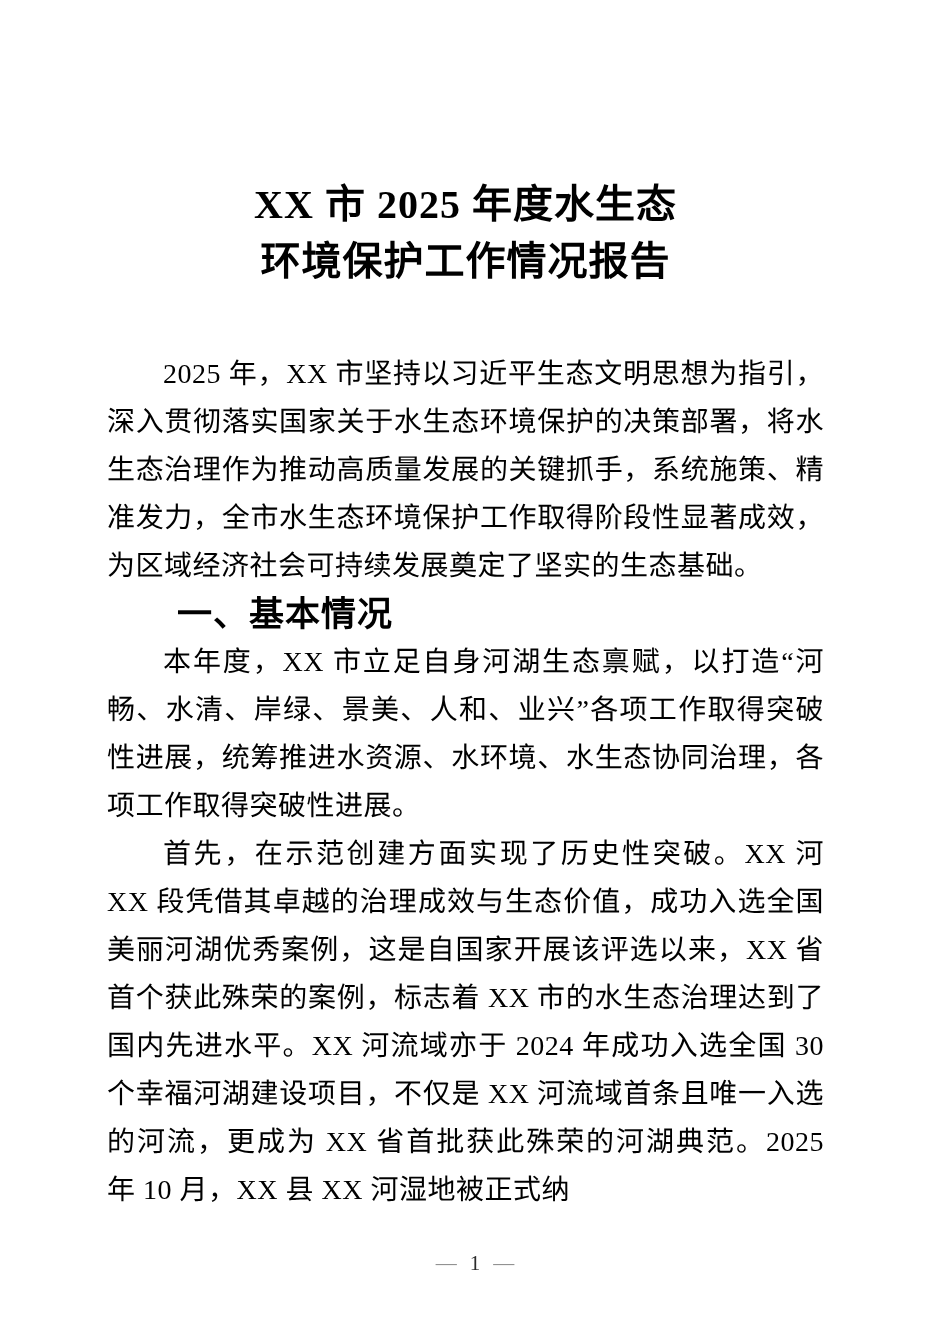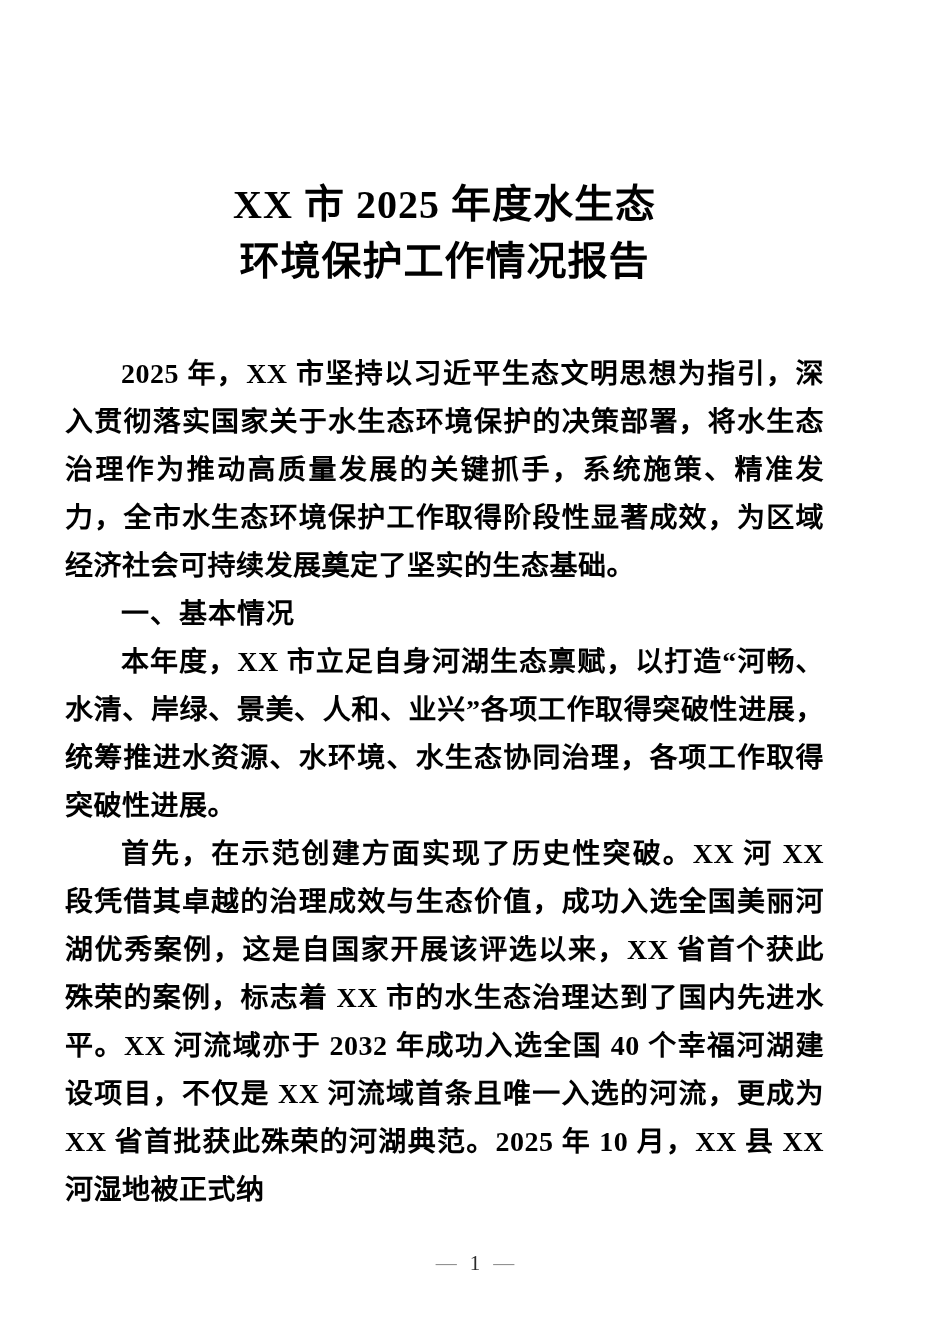--- a/index.html
+++ b/index.html
@@ -7,45 +7,44 @@
     padding: 0;
     background: #ffffff;
   }
   .page {
     position: relative;
     width: 950px;
     height: 1344px;
     background: #ffffff;
     color: #000000;
     box-sizing: border-box;
-    padding: 176px 126px 0 65px;
+    padding: 176px 126px 0 107px;
     overflow: hidden;
     font-family: "Liberation Serif", "DejaVu Serif", serif;
   }
   .doc-title {
     margin: 0 0 60px 0;
     font-size: 40px;
     line-height: 57px;
     font-weight: bold;
     text-align: center;
     text-wrap: balance;
     letter-spacing: 1px;
   }
   .para {
     margin: 0;
     font-size: 28px;
     line-height: 48px;
     text-align: justify;
     text-indent: 2em;
     letter-spacing: 0.5px;
-    font-weight: bold;
   }
   .section-heading {
     margin: 0;
-    font-size: 28px;
+    font-size: 35px;
     line-height: 48px;
     font-weight: bold;
     text-indent: 2em;
     font-family: "Liberation Sans", "DejaVu Sans", sans-serif;
     letter-spacing: 1px;
   }
   .page-footer {
     position: absolute;
     left: 0;
     bottom: 70px;
@@ -68,19 +67,19 @@
 <div class="page">
 
   <h1 class="doc-title">XX 市 2025 年度水生态环境保护工作情况报告</h1>
 
   <p class="para">2025 年，XX 市坚持以习近平生态文明思想为指引，深入贯彻落实国家关于水生态环境保护的决策部署，将水生态治理作为推动高质量发展的关键抓手，系统施策、精准发力，全市水生态环境保护工作取得阶段性显著成效，为区域经济社会可持续发展奠定了坚实的生态基础。</p>
 
   <h2 class="section-heading">一、基本情况</h2>
 
   <p class="para">本年度，XX 市立足自身河湖生态禀赋，以打造“河畅、水清、岸绿、景美、人和、业兴”各项工作取得突破性进展，统筹推进水资源、水环境、水生态协同治理，各项工作取得突破性进展。</p>
 
-  <p class="para">首先，在示范创建方面实现了历史性突破。XX 河 XX 段凭借其卓越的治理成效与生态价值，成功入选全国美丽河湖优秀案例，这是自国家开展该评选以来，XX 省首个获此殊荣的案例，标志着 XX 市的水生态治理达到了国内先进水平。XX 河流域亦于 2032 年成功入选全国 40 个幸福河湖建设项目，不仅是 XX 河流域首条且唯一入选的河流，更成为 XX 省首批获此殊荣的河湖典范。2025 年 10 月，XX 县 XX 河湿地被正式纳</p>
+  <p class="para">首先，在示范创建方面实现了历史性突破。XX 河 XX 段凭借其卓越的治理成效与生态价值，成功入选全国美丽河湖优秀案例，这是自国家开展该评选以来，XX 省首个获此殊荣的案例，标志着 XX 市的水生态治理达到了国内先进水平。XX 河流域亦于 2024 年成功入选全国 30 个幸福河湖建设项目，不仅是 XX 河流域首条且唯一入选的河流，更成为 XX 省首批获此殊荣的河湖典范。2025 年 10 月，XX 县 XX 河湿地被正式纳</p>
 
   <div class="page-footer">
     <span class="footer-dash">—</span><span class="footer-num">1</span><span class="footer-dash">—</span>
   </div>
 
 </div>
 
 </body></html>

